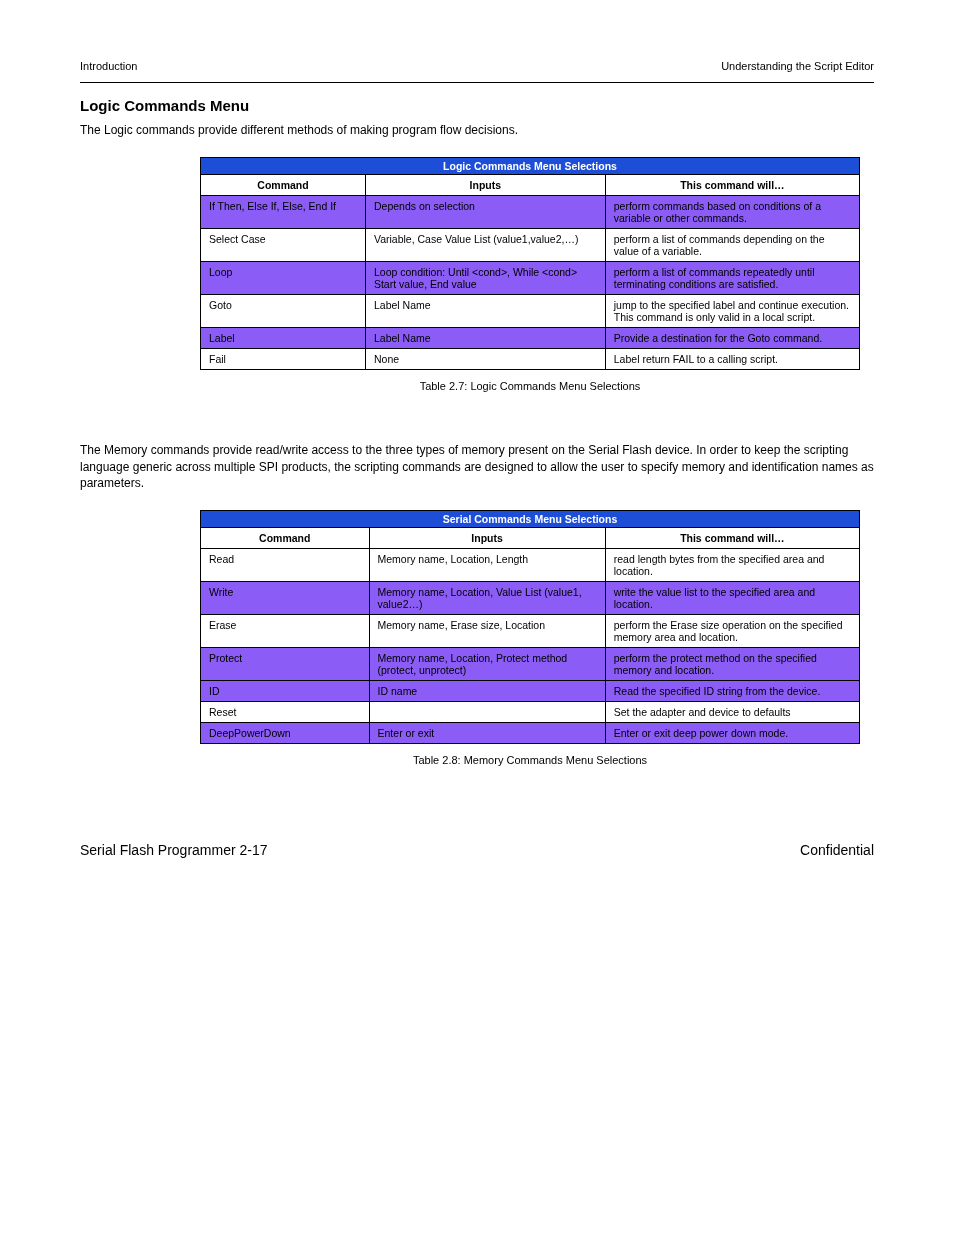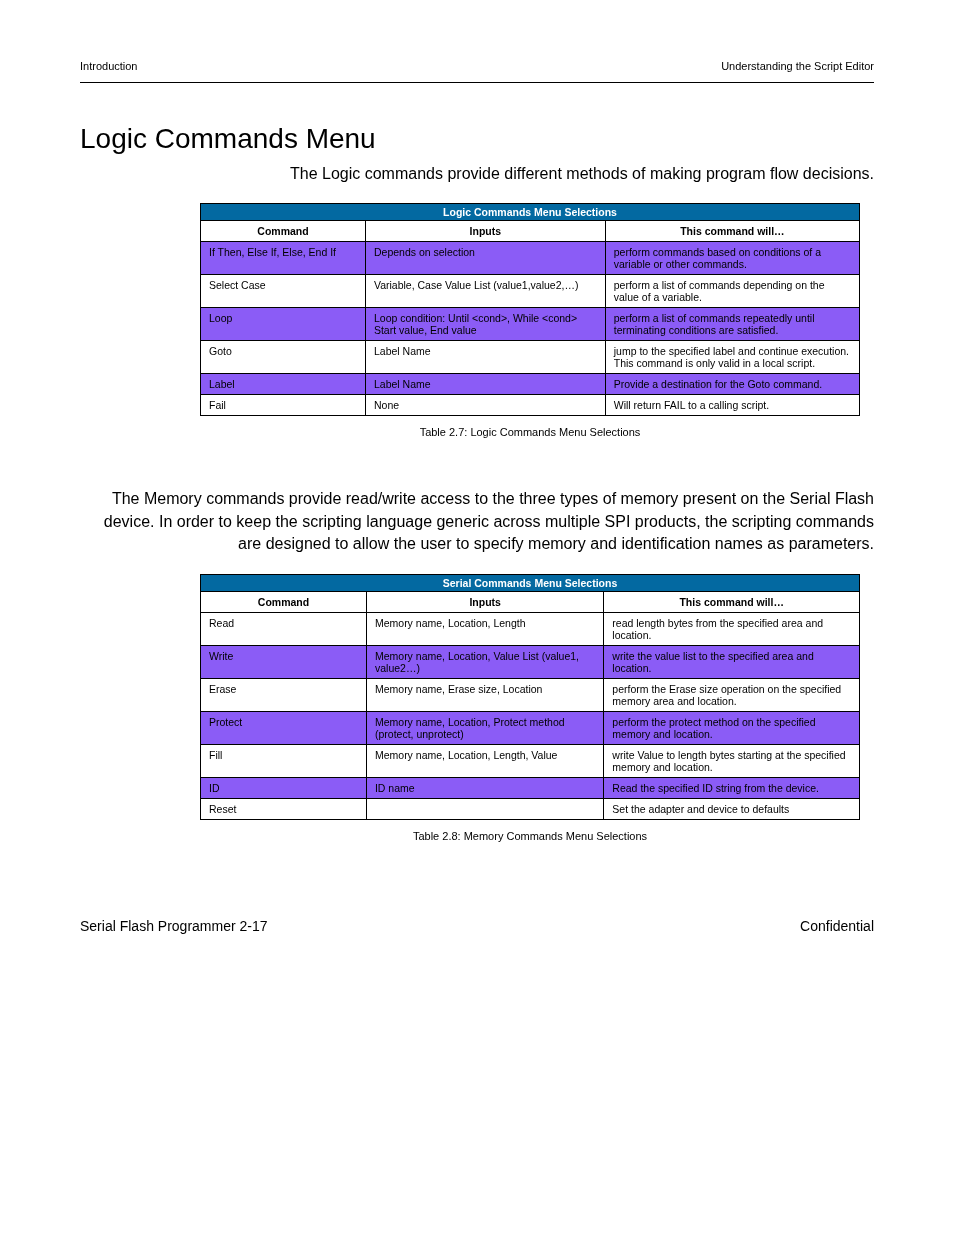--- a/index.html
+++ b/index.html
@@ -8,56 +8,55 @@
       font-family: Arial, Helvetica, sans-serif;
       width: 954px;
       background: #fff;
       color: #000;
     }
     .page {
       padding: 60px 80px 60px 80px;
     }
     .header-rule {
       border-bottom: 1px solid #000;
-      margin-bottom: 40px;
+      margin-bottom: 14px;
       padding-bottom: 10px;
     }
     .header-line {
       display: flex;
       justify-content: space-between;
       font-size: 11px;
     }
     .section-title {
-      font-size: 28px;
-      font-weight: normal;
+      font-size: 15px;
+      font-weight: bold;
       margin-bottom: 8px;
     }
     .section-desc {
-      font-size: 16px;
+      font-size: 12px;
       margin-bottom: 18px;
       line-height: 1.4;
-      text-align: right;
     }
     table {
       border-collapse: collapse;
       margin-left: 120px;
       margin-bottom: 10px;
       width: 660px;
     }
     td, th {
       border: 1px solid #000;
       border-top-width: 0.5px;
       border-bottom-width: 0.5px;
       padding: 4px 8px;
       vertical-align: top;
       font-size: 10.5px;
       text-align: left;
     }
     .hdr-row td {
-      background: #0369a1;
+      background: #1d4ed8;
       color: #fff;
       font-weight: bold;
       padding: 2px 8px;
       text-align: center;
     }
     .subhdr-row td {
       font-weight: bold;
       text-align: center;
     }
     .shade td {
@@ -131,21 +130,21 @@
         <td>jump to the specified label and continue execution. This command is only valid in a local script.</td>
       </tr>
       <tr class="shade">
         <td>Label</td>
         <td>Label Name</td>
         <td>Provide a destination for the Goto command.</td>
       </tr>
       <tr>
         <td>Fail</td>
         <td>None</td>
-        <td>Will return FAIL to a calling script.</td>
+        <td>Label return FAIL to a calling script.</td>
       </tr>
     </tbody>
       </table>
     <div class="table-caption">Table 2.7: Logic Commands Menu Selections</div>
   </div>
 
   <div>
     <div class="section-desc">The Memory commands provide read/write access to the three types of memory present on the Serial Flash device. In order to keep the scripting language generic across multiple SPI products, the scripting commands are designed to allow the user to specify memory and identification names as parameters.</div>
 
     <table>
@@ -176,36 +175,35 @@
 Location</td>
         <td>perform the Erase size operation on the specified memory area and location.</td>
       </tr>
       <tr class="shade">
         <td>Protect</td>
         <td>Memory name, Location,
 Protect method (protect,
 unprotect)</td>
         <td>perform the protect method on the specified memory and location.</td>
       </tr>
-      <tr>
-        <td>Fill</td>
-        <td>Memory name, Location,
-Length, Value</td>
-        <td>write Value to length bytes starting at the specified memory and location.</td>
-      </tr>
       <tr class="shade">
         <td>ID</td>
         <td>ID name</td>
         <td>Read the specified ID string from the device.</td>
       </tr>
       <tr>
         <td>Reset</td>
         <td></td>
         <td>Set the adapter and device to defaults</td>
       </tr>
+      <tr class="shade">
+        <td>DeepPowerDown</td>
+        <td>Enter or exit</td>
+        <td>Enter or exit deep power down mode.</td>
+      </tr>
     </tbody>
       </table>
     <div class="table-caption">Table 2.8: Memory Commands Menu Selections</div>
   </div>
 
   <div class="footer">
     <span>Serial Flash Programmer 2-17</span>
     <span>Confidential</span>
   </div>
 </div>

